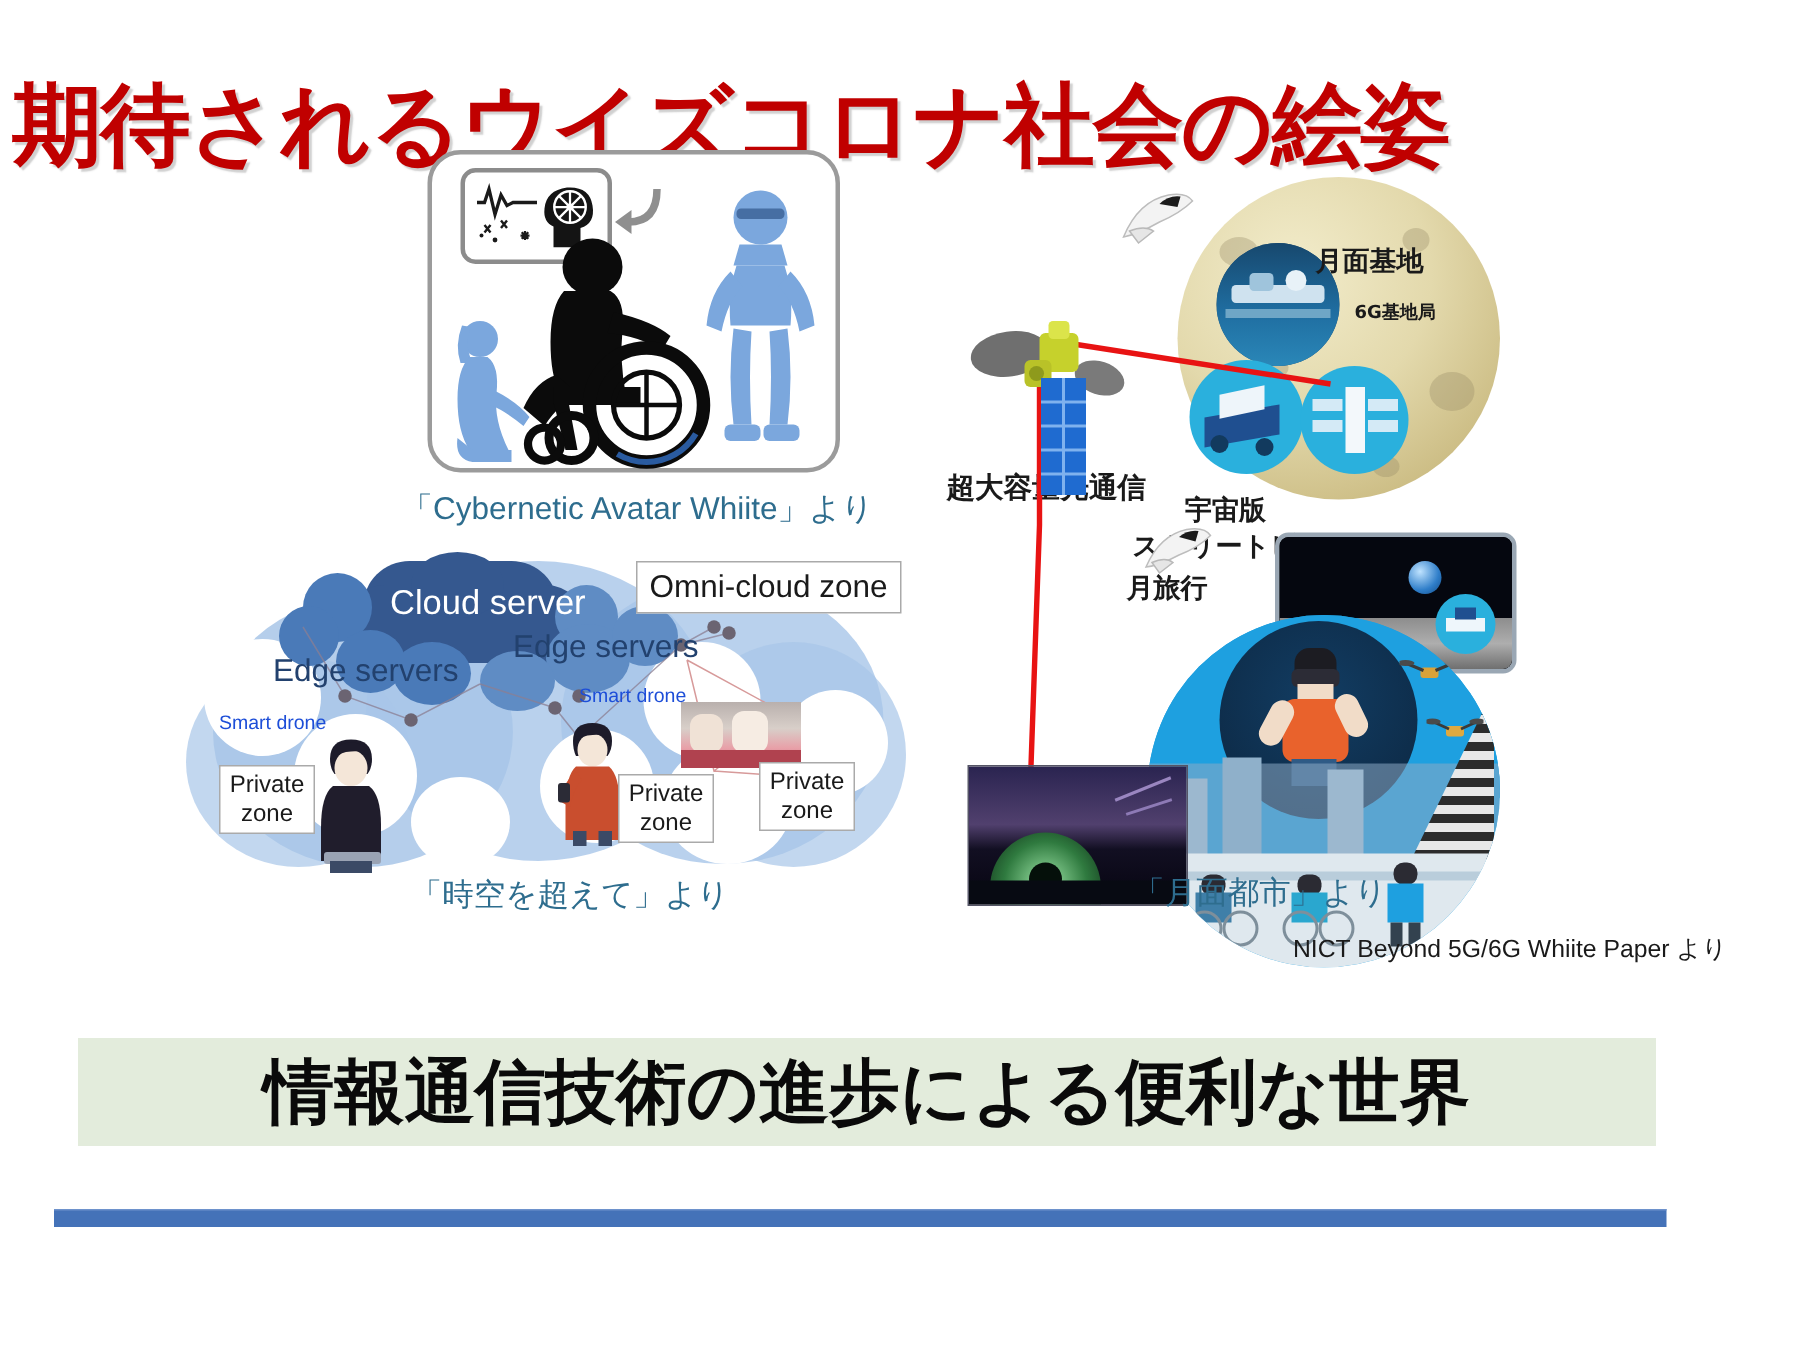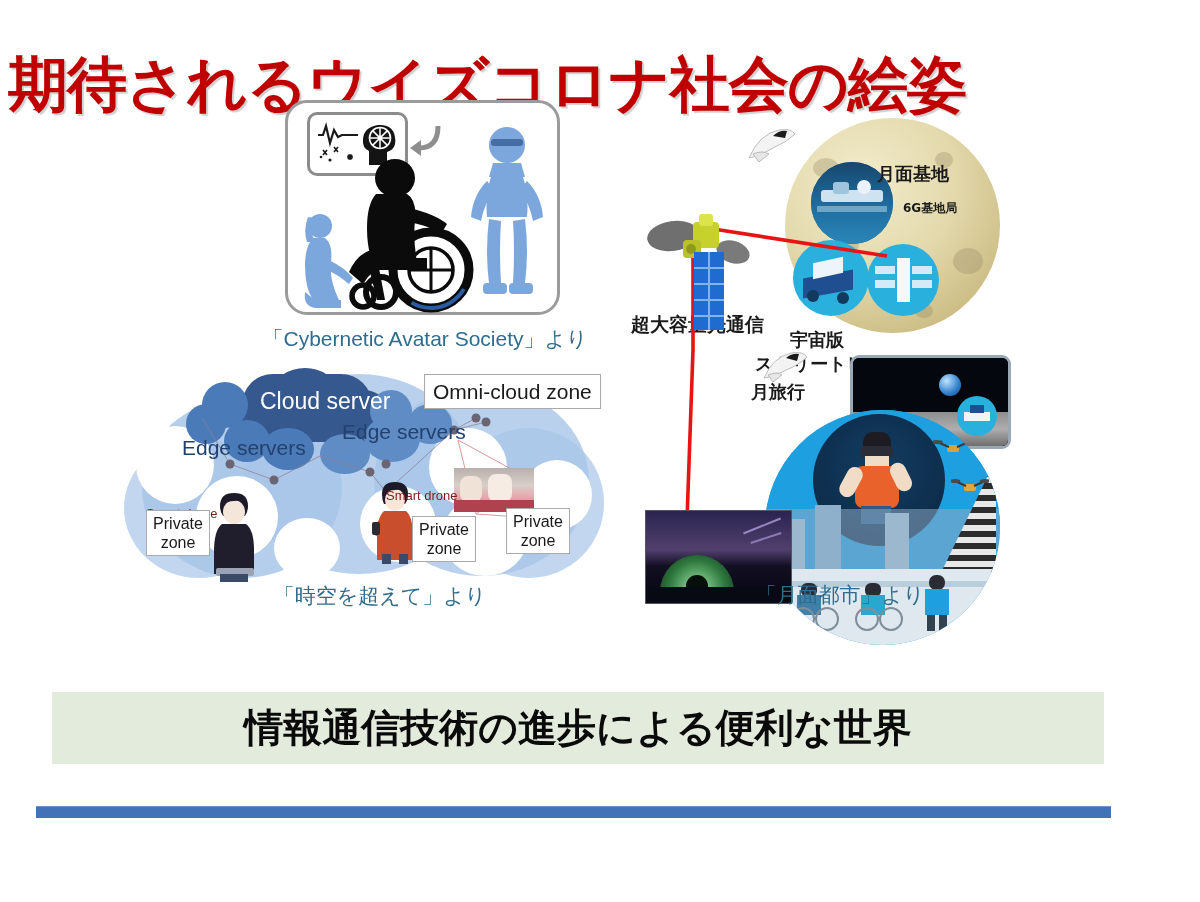--- a/index.html
+++ b/index.html
@@ -51,21 +51,21 @@
   .cloudblob{position:absolute;border-radius:50%;}
   .big-bg{background:#a8c6e8;}
   .white-b{background:#ffffff;}
   .dark-b{background:#35588f;}
   .mid-b{background:#4a7ab8;}
   .steel-b{background:#5f8cc4;}
 
   .lbl{position:absolute;white-space:nowrap;font-family:"Liberation Sans",sans-serif;}
   .lbl-cloud{color:#ffffff;font-size:23px;}
   .lbl-edge{color:#22416e;font-size:21px;}
-  .lbl-drone{color:#7f1d1d;font-size:13px;margin-top:32px;}
+  .lbl-drone{color:#1d4ed8;font-size:13px;}
   .boxlbl{
     position:absolute;background:#fff;border:1px solid #aaa;
     color:#1a1a1a;font-size:16px;line-height:19px;padding:3px 6px;
     font-family:"Liberation Sans",sans-serif;
   }
   .omni{font-size:21px;line-height:25px;padding:4px 8px;white-space:nowrap;}
   .person{position:absolute;}
   #cap-cloud{left:190px;top:582px;width:380px;}
 
   
@@ -103,21 +103,21 @@
   #src2{left:552px;top:647px;}
 
   
   #banner{
     position:absolute;left:52px;top:692px;width:1052px;height:72px;
     background:#e3ecdc;
   }
   #banner-text{
     position:absolute;left:0;top:0;width:1052px;height:72px;
     display:flex;align-items:center;justify-content:center;
-    font-size:39px;font-weight:bold;color:#0a0a0a;letter-spacing:0px;
+    font-size:47px;font-weight:bold;color:#0a0a0a;letter-spacing:0px;
     font-family:"DejaVu Sans","Liberation Sans",sans-serif;white-space:nowrap;
   }
 
   
   #divider{position:absolute;left:36px;top:806px;width:1075px;height:11px;
            background:#4472b8;border-top:1px solid #6e92cc;}
   #logo{position:absolute;left:928px;top:772px;width:262px;height:122px;}
   .logo-text{
     position:absolute;left:10px;top:28px;width:220px;
     font-size:68px;font-weight:bold;font-style:italic;color:#1e4f9e;
@@ -200,21 +200,21 @@
       <path d="M24 52 Q18 70 20 92 L60 92 Q62 70 56 52 Z" fill="#7ba7dd"></path>
       <path d="M20 56 Q6 70 4 92 L14 96 Q18 76 28 66 Z" fill="#7ba7dd"></path>
       <path d="M60 56 Q74 70 76 92 L66 96 Q62 76 52 66 Z" fill="#7ba7dd"></path>
       <path d="M22 94 Q18 126 22 158 L34 158 Q32 126 34 96 Z" fill="#7ba7dd"></path>
       <path d="M46 96 Q48 126 46 158 L58 158 Q62 126 58 94 Z" fill="#7ba7dd"></path>
       <rect x="16" y="158" width="24" height="11" rx="4" fill="#7ba7dd"></rect>
       <rect x="42" y="158" width="24" height="11" rx="4" fill="#7ba7dd"></rect>
     </svg>
   </div>
 
-  <div class="cap" id="cap-avatar">「Cybernetic Avatar Society」より</div>
+  <div class="cap" id="cap-avatar">「Cybernetic Avatar Whiite」より</div>
 
   <div id="cloud-panel">
 
     <div class="cloudblob big-bg" style="left:18px;top:30px;width:200px;height:180px;opacity:.85;"></div>
     <div class="cloudblob big-bg" style="left:120px;top:6px;width:230px;height:200px;opacity:.8;"></div>
     <div class="cloudblob big-bg" style="left:250px;top:18px;width:215px;height:190px;opacity:.8;"></div>
     <div class="cloudblob big-bg" style="left:0px;top:70px;width:150px;height:140px;opacity:.7;"></div>
     <div class="cloudblob big-bg" style="left:330px;top:60px;width:150px;height:150px;opacity:.7;"></div>
 
     <div class="cloudblob white-b" style="left:12px;top:58px;width:78px;height:78px;"></div>
@@ -457,20 +457,21 @@
                   background:radial-gradient(circle at 50% 70%,#9fe6a8 0%,#2f7a3f 55%,#0e2a16 100%);"></div>
       <div style="position:absolute;left:40px;bottom:6px;width:22px;height:22px;border-radius:50%;background:#05100a;"></div>
       <div style="position:absolute;left:0;bottom:0;width:100%;height:16px;background:#070a12;"></div>
       <div style="position:absolute;left:96px;top:14px;width:40px;height:2px;background:#9a86c0;transform:rotate(-22deg);"></div>
       <div style="position:absolute;left:104px;top:26px;width:32px;height:2px;background:#8d7ab5;transform:rotate(-18deg);"></div>
     </div>
   </div>
 
   <div class="cap" id="cap-moon">「月面都市」より</div>
 
+  <div class="src" id="src1">NICT Beyond 5G/6G Whiite Paper より</div>
 
   <div id="banner">
     <div id="banner-text">情報通信技術の進歩による便利な世界</div>
   </div>
 
   <div id="divider"></div>
 
 
 </div>
 

